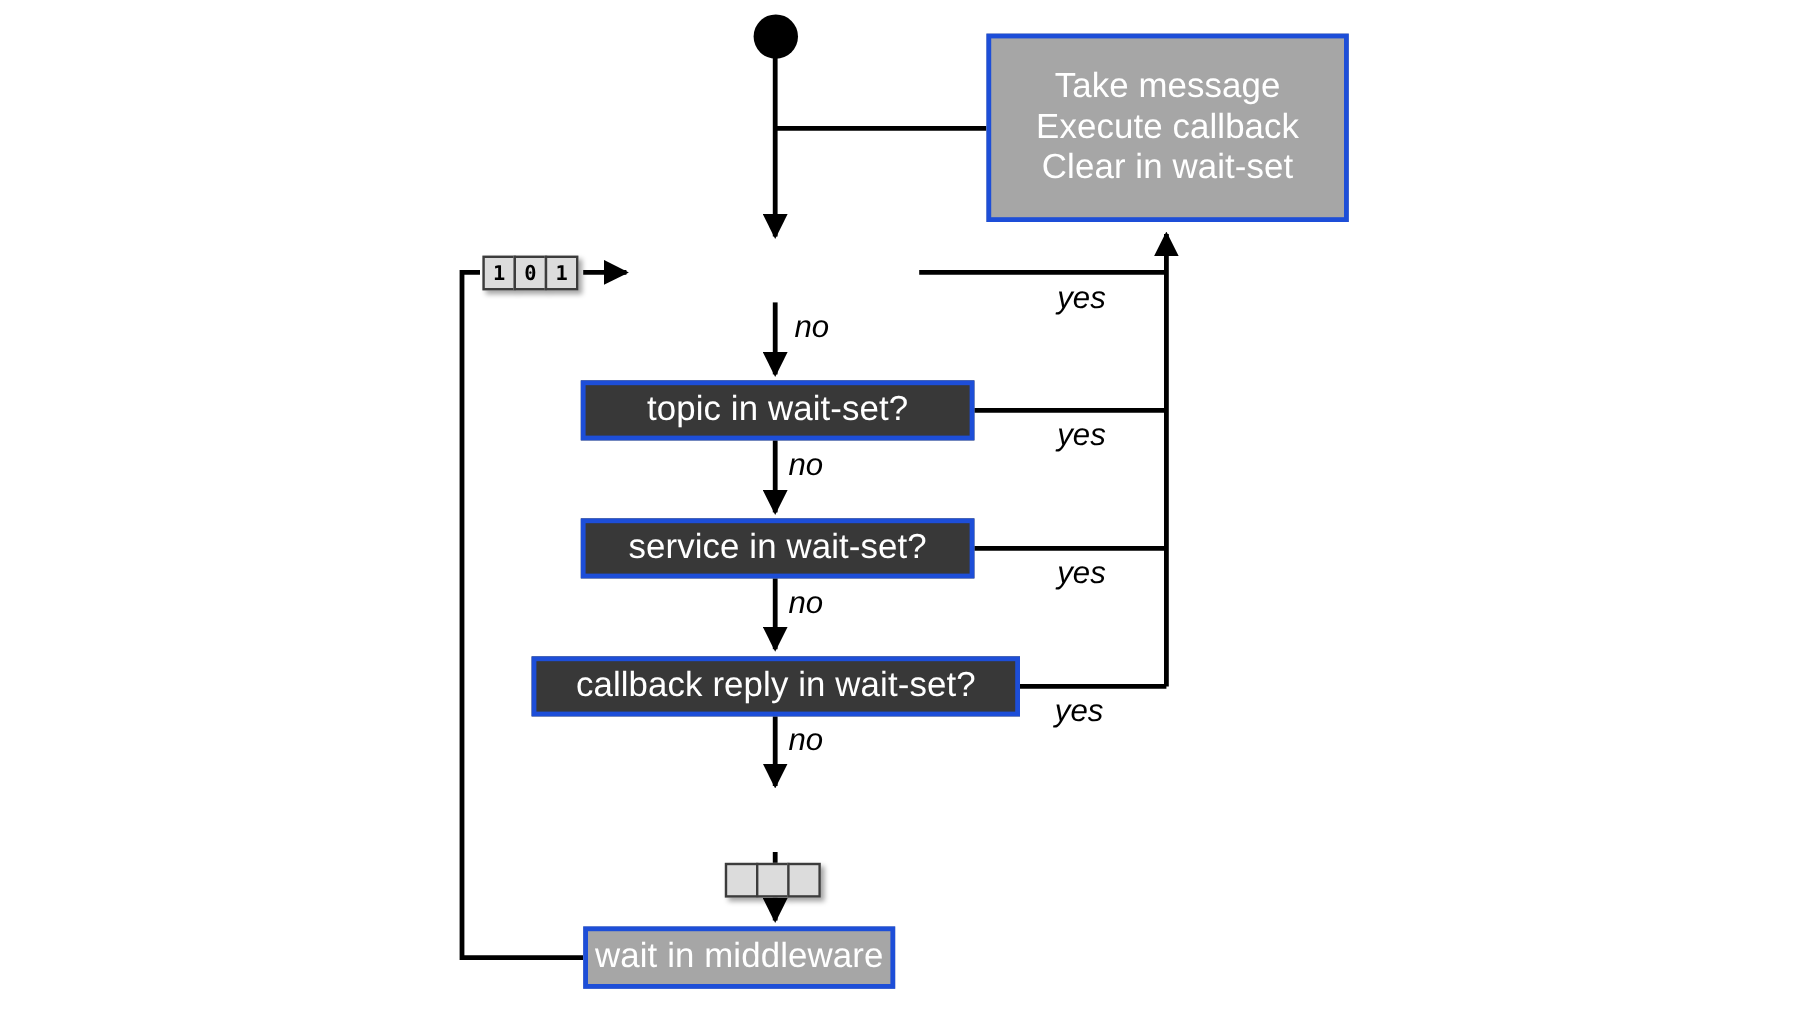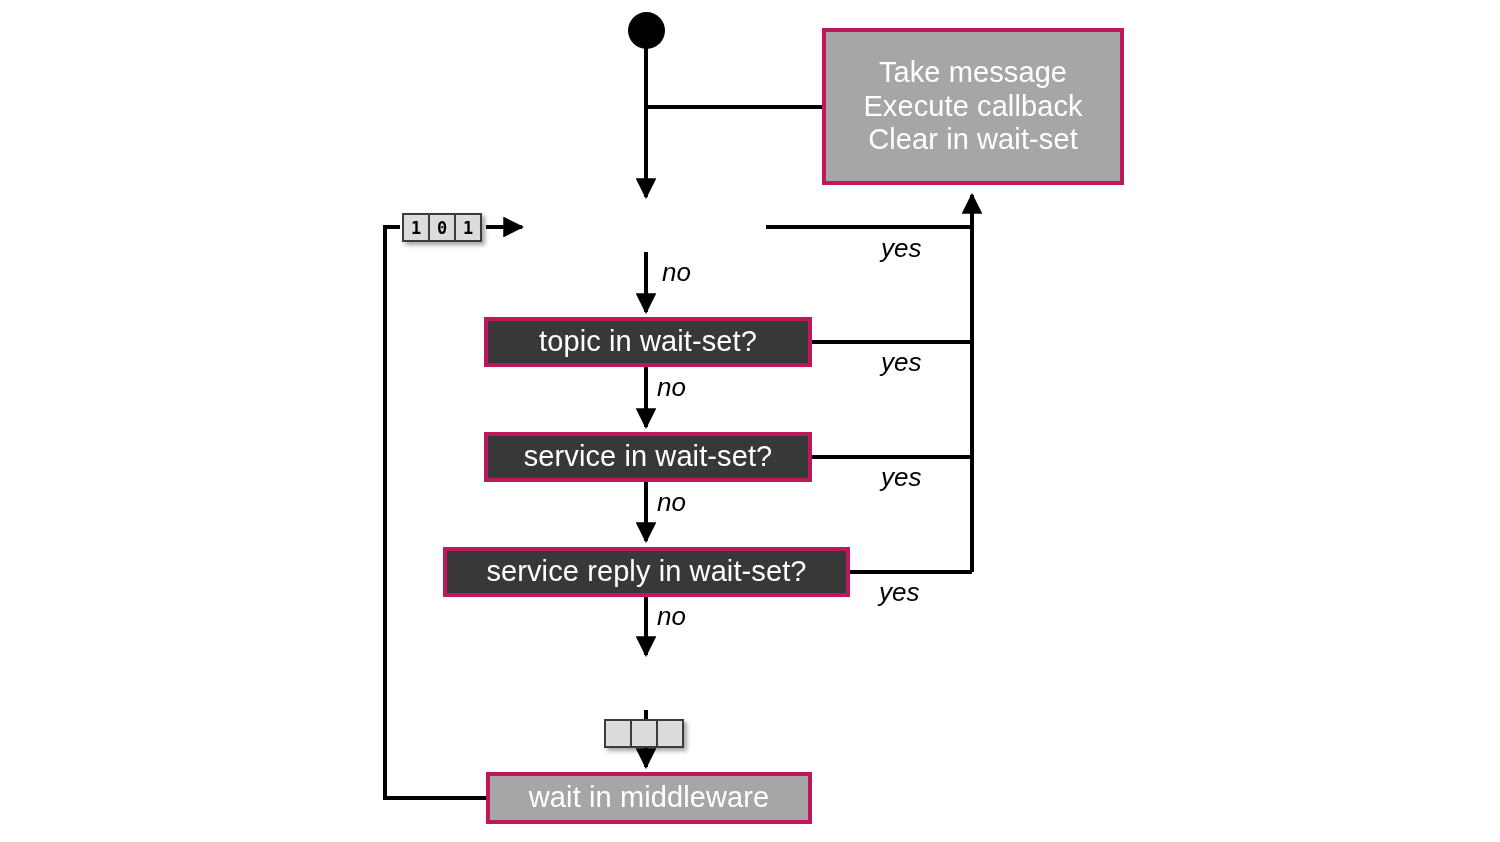--- a/index.html
+++ b/index.html
@@ -25,21 +25,21 @@
     height: 842px;
   }
 
   
   .node {
     position: absolute;
     box-sizing: border-box;
     display: flex;
     align-items: center;
     justify-content: center;
-    border: 4px solid #be185d;
+    border: 4px solid #1d4ed8;
     color: #ffffff;
     font-size: 29px;
     line-height: 1.16;
     text-align: center;
     white-space: pre-line;
     letter-spacing: 0.1px;
   }
   .node.dark { background: #383838; }
   .node.gray { background: #a6a6a6; }
 
@@ -127,24 +127,24 @@
 
   <div class="node gray" style="left:822px; top:28px; width:302px; height:157px;">Take message
 Execute callback
 Clear in wait-set</div>
 
 
   <div class="node dark" style="left:484px; top:317px; width:328px; height:50px;">topic in wait-set?</div>
 
   <div class="node dark" style="left:484px; top:432px; width:328px; height:50px;">service in wait-set?</div>
 
-  <div class="node dark" style="left:443px; top:547px; width:407px; height:50px;">service reply in wait-set?</div>
+  <div class="node dark" style="left:443px; top:547px; width:407px; height:50px;">callback reply in wait-set?</div>
 
 
-  <div class="node gray" style="left:486px; top:772px; width:326px; height:52px;">wait in middleware</div>
+  <div class="node gray" style="left:486px; top:772px; width:260px; height:52px;">wait in middleware</div>
 
   <div class="cells" style="left:402px; top:213px;">
     <div class="cell">1</div>
     <div class="cell">0</div>
     <div class="cell">1</div>
   </div>
 
   <div class="cells" style="left:604px; top:719px;">
     <div class="cell"></div>
     <div class="cell"></div>

